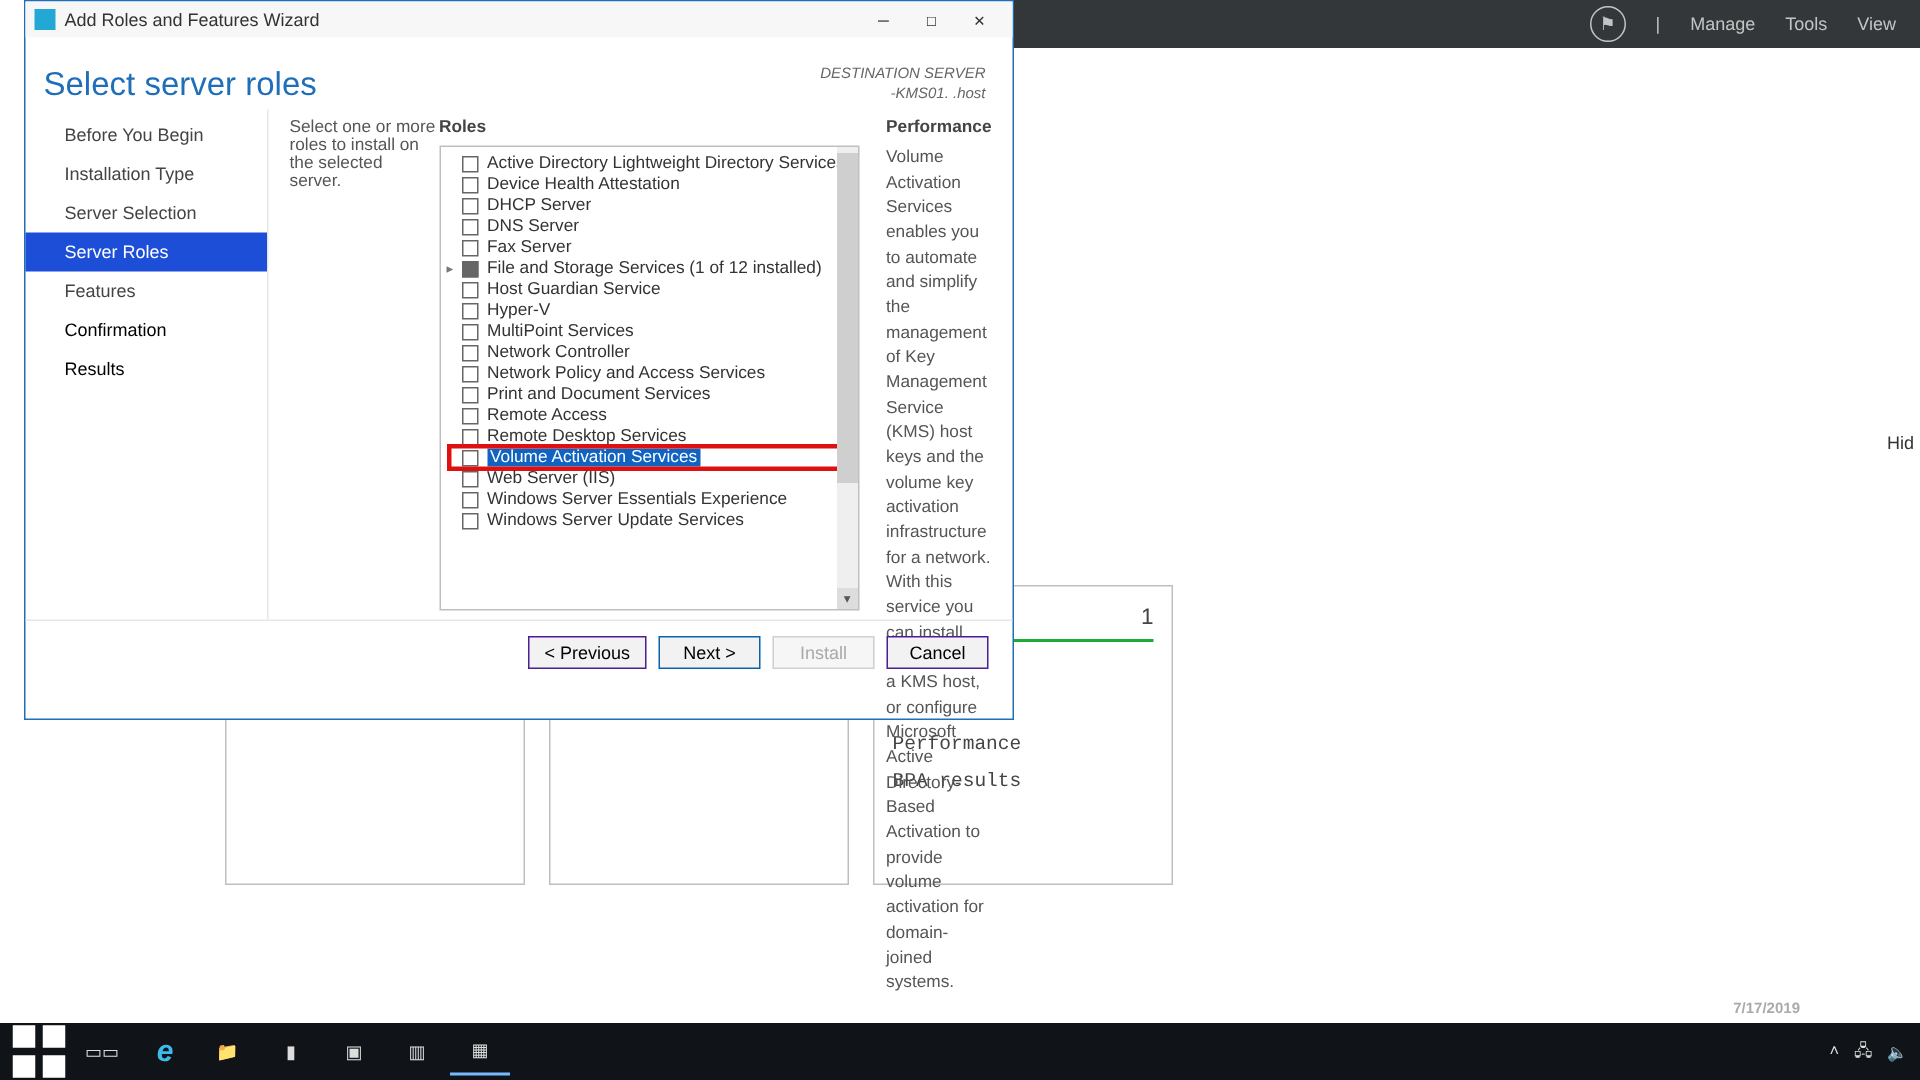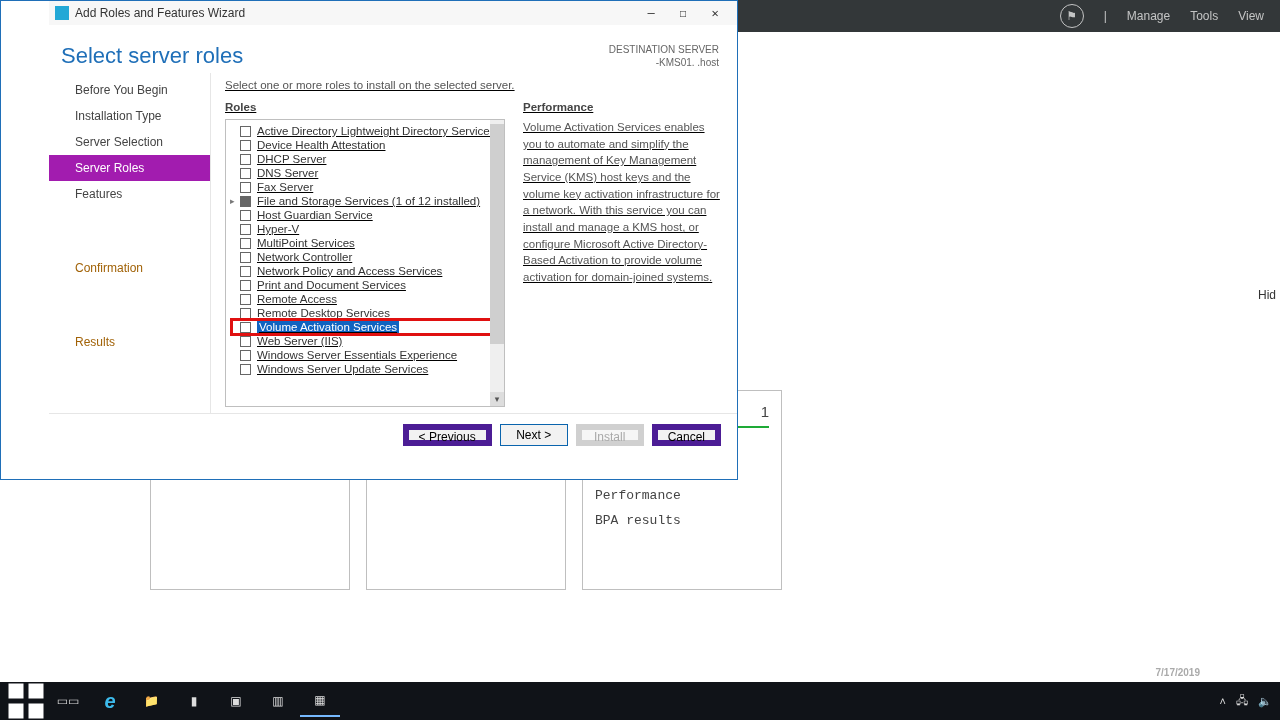--- a/index.html
+++ b/index.html
@@ -13,59 +13,59 @@
 
   .bg-tiles { position:absolute; top:390px; left:150px; display:flex; gap:16px; }
   .tile { width:200px; height:200px; border:1px solid #bfbfbf; padding:12px; font-size:13px; color:#444; background:#fff; }
   .tile.first .row1 { display:flex; justify-content:space-between; font-size:15px; }
   .tile.first .underline { height:2px; background:#1eaa36; margin:6px 0 10px 0; }
   .tile .line { margin-bottom:10px;font-family:Liberation Mono, monospace; }
   .hid-link { position:absolute; right:4px; top:288px; font-size:12px; color:#333; }
 
   
   .wizard {
-    position:absolute; top:0; left:0; width:738px; height:480px;
-    border:1px solid #1f6fb8; background:#fff;padding-left:48px;
+    position:absolute; top:0; left:16px; width:660px; height:480px;
+    border:1px solid #1f6fb8; background:#fff;
   }
   .titlebar { height:24px; display:flex; align-items:center; padding:0 6px; font-size:12px; color:#333; background:#f7f7f7; }
   .titlebar .ticon { width:14px; height:14px; background:#23a8d6; margin-right:6px; display:inline-block; }
   .titlebar .spacer { flex:1; }
   .winbtn { width:32px; height:20px; display:flex; align-items:center; justify-content:center; font-family:monospace; font-size:12px; cursor:default;}
 
   .wiz-header { display:flex; justify-content:space-between; align-items:center; padding:18px 18px 4px 12px; }
   .wiz-title { color:#1f6fb8; font-size:22px; font-weight:400; }
-  .dest { text-align:right; font-size:10px; color:#666; line-height:1.3; }
+  .dest { text-align:right; font-size:10px; color:#666; line-height:1.3;font-style:italic; }
 
   .wiz-body { display:flex; height:340px; }
   .steps { width:162px; border-right:1px solid #e6e6e6; padding-top:4px; }
   .step { padding:6px 20px 6px 26px; font-size:12px; color:#444; }
-  .step.sel { background:#a21caf; color:#fff; }
-  .step.dis { color:#a16207;margin-top:48px; }
-
-  .content { flex:1; padding:6px 14px 6px 14px; display:flex; flex-direction:column;text-decoration:underline; }
+  .step.sel { background:#1d4ed8; color:#fff; }
+  .step.dis { color:#000000; }
+
+  .content { flex:1; padding:6px 14px 6px 14px; display:flex; flex-direction:row; }
   .instr { font-size:11.5px; color:#555; margin-bottom:10px; }
   .cols { display:flex; gap:18px; flex:1; min-height:0; }
   .roles-col { width:280px; display:flex; flex-direction:column; }
   .col-head { font-size:11.5px; font-weight:600; color:#444; margin-bottom:6px; }
   .rolebox { flex:1; border:1px solid #bfbfbf; padding:4px 2px 4px 6px; overflow:hidden; position:relative; }
   .role { display:flex; align-items:center; gap:6px; font-size:11.5px; color:#333; padding:0 0 0 8px; height:14px; white-space:nowrap; position:relative; }
   .role .exp { position:absolute; left:-2px; font-size:9px; color:#777; }
   .cb { width:11px; height:11px; border:1px solid #666; background:#fff; flex-shrink:0; }
   .cb.ind { background:#666; }
   .role.sel .lbl { background:#1063c0; color:#fff; padding:0 2px; }
   .role.redbox { outline:3px solid #e01010; outline-offset:-1px; padding-right:14px; margin-left:0px; }
   .rolebox .scrollbar { position:absolute; right:0; top:0; bottom:0; width:14px; background:#efefef; }
   .rolebox .thumb { position:absolute; right:0; top:4px; width:14px; height:220px; background:#cfcfcf; }
   .rolebox .arrd { position:absolute; right:0; bottom:0; width:14px; height:14px; background:#ddd; font-size:9px; text-align:center; line-height:14px; color:#555;}
 
   .desc-col { flex:1; }
   .desc-text { font-size:11.5px; color:#555; line-height:1.45; }
 
   .wiz-btns { display:flex; justify-content:flex-end; gap:8px; padding:8px 16px 0 0; border-top:1px solid #e6e6e6; margin-top:0; height:44px; align-items:flex-start; padding-top:10px;}
-  .btn { min-width:68px; height:22px; font-size:12px; background:#f2f2f2; border:6px solid #4c1d95; padding:0 10px; }
+  .btn { min-width:68px; height:22px; font-size:12px; background:#f2f2f2; border:1px solid #4c1d95; padding:0 10px; }
   .btn.def { border:1.5px solid #0a64ad; }
   .btn.dis { color:#a9a9a9; border-color:#d0d0d0; background:#f6f6f6; }
 
   
   .taskbar { position:absolute; left:0; right:0; bottom:0; height:38px; background:#101318; display:flex; align-items:center; padding:0 6px; gap:2px; }
   .tbtn { width:40px; height:32px; display:flex; align-items:center; justify-content:center; color:#ddd; }
   .tbtn.active { border-bottom:2px solid #76b9ff; }
   .tray { position:absolute; right:8px; bottom:0; height:38px; display:flex; align-items:center; gap:10px; color:#ddd; font-size:11px; }
   .date { position:absolute; right:80px; bottom:42px; font-size:10px; color:#aaa;font-weight:bold; }
 </style>

